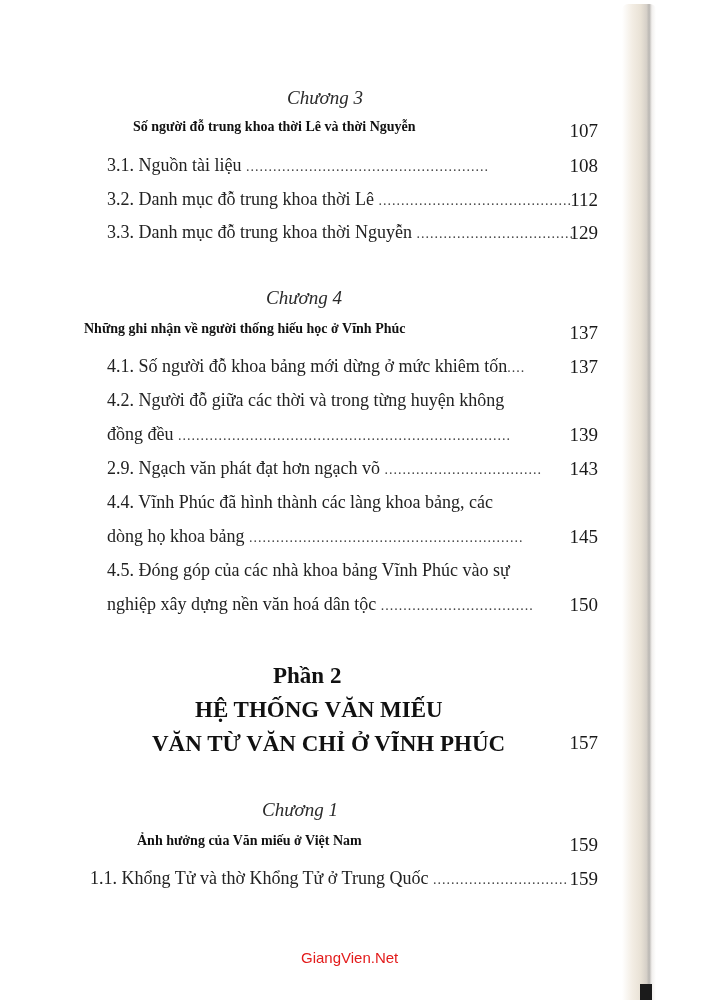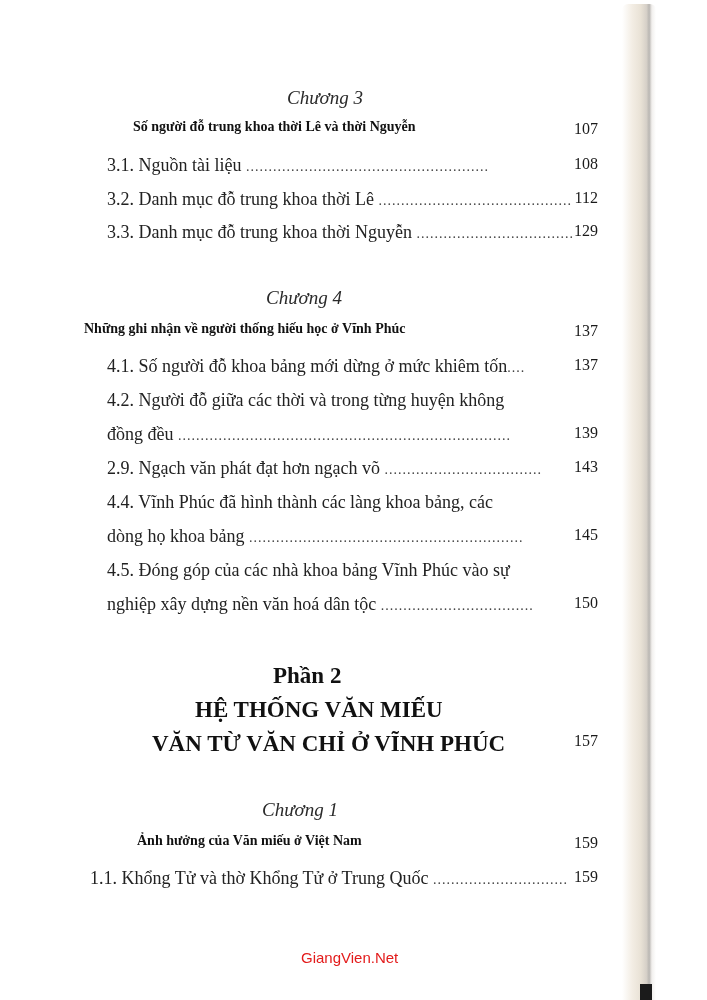--- a/index.html
+++ b/index.html
@@ -58,21 +58,21 @@
       font-weight: bold;
       font-size: 14px;
       color: #111;
     }
     .entry {
       font-size: 18px;
       color: #222;
     }
     .pagenum {
       position: absolute;
-      font-size: 16px;
+      font-size: 19px;
       color: #1a1a1a;
       text-align: right;
       width: 50px;
     }
     .dots {
       color: #444;
       letter-spacing: 1px;
       font-size: 14px;
     }
     .part-title {

